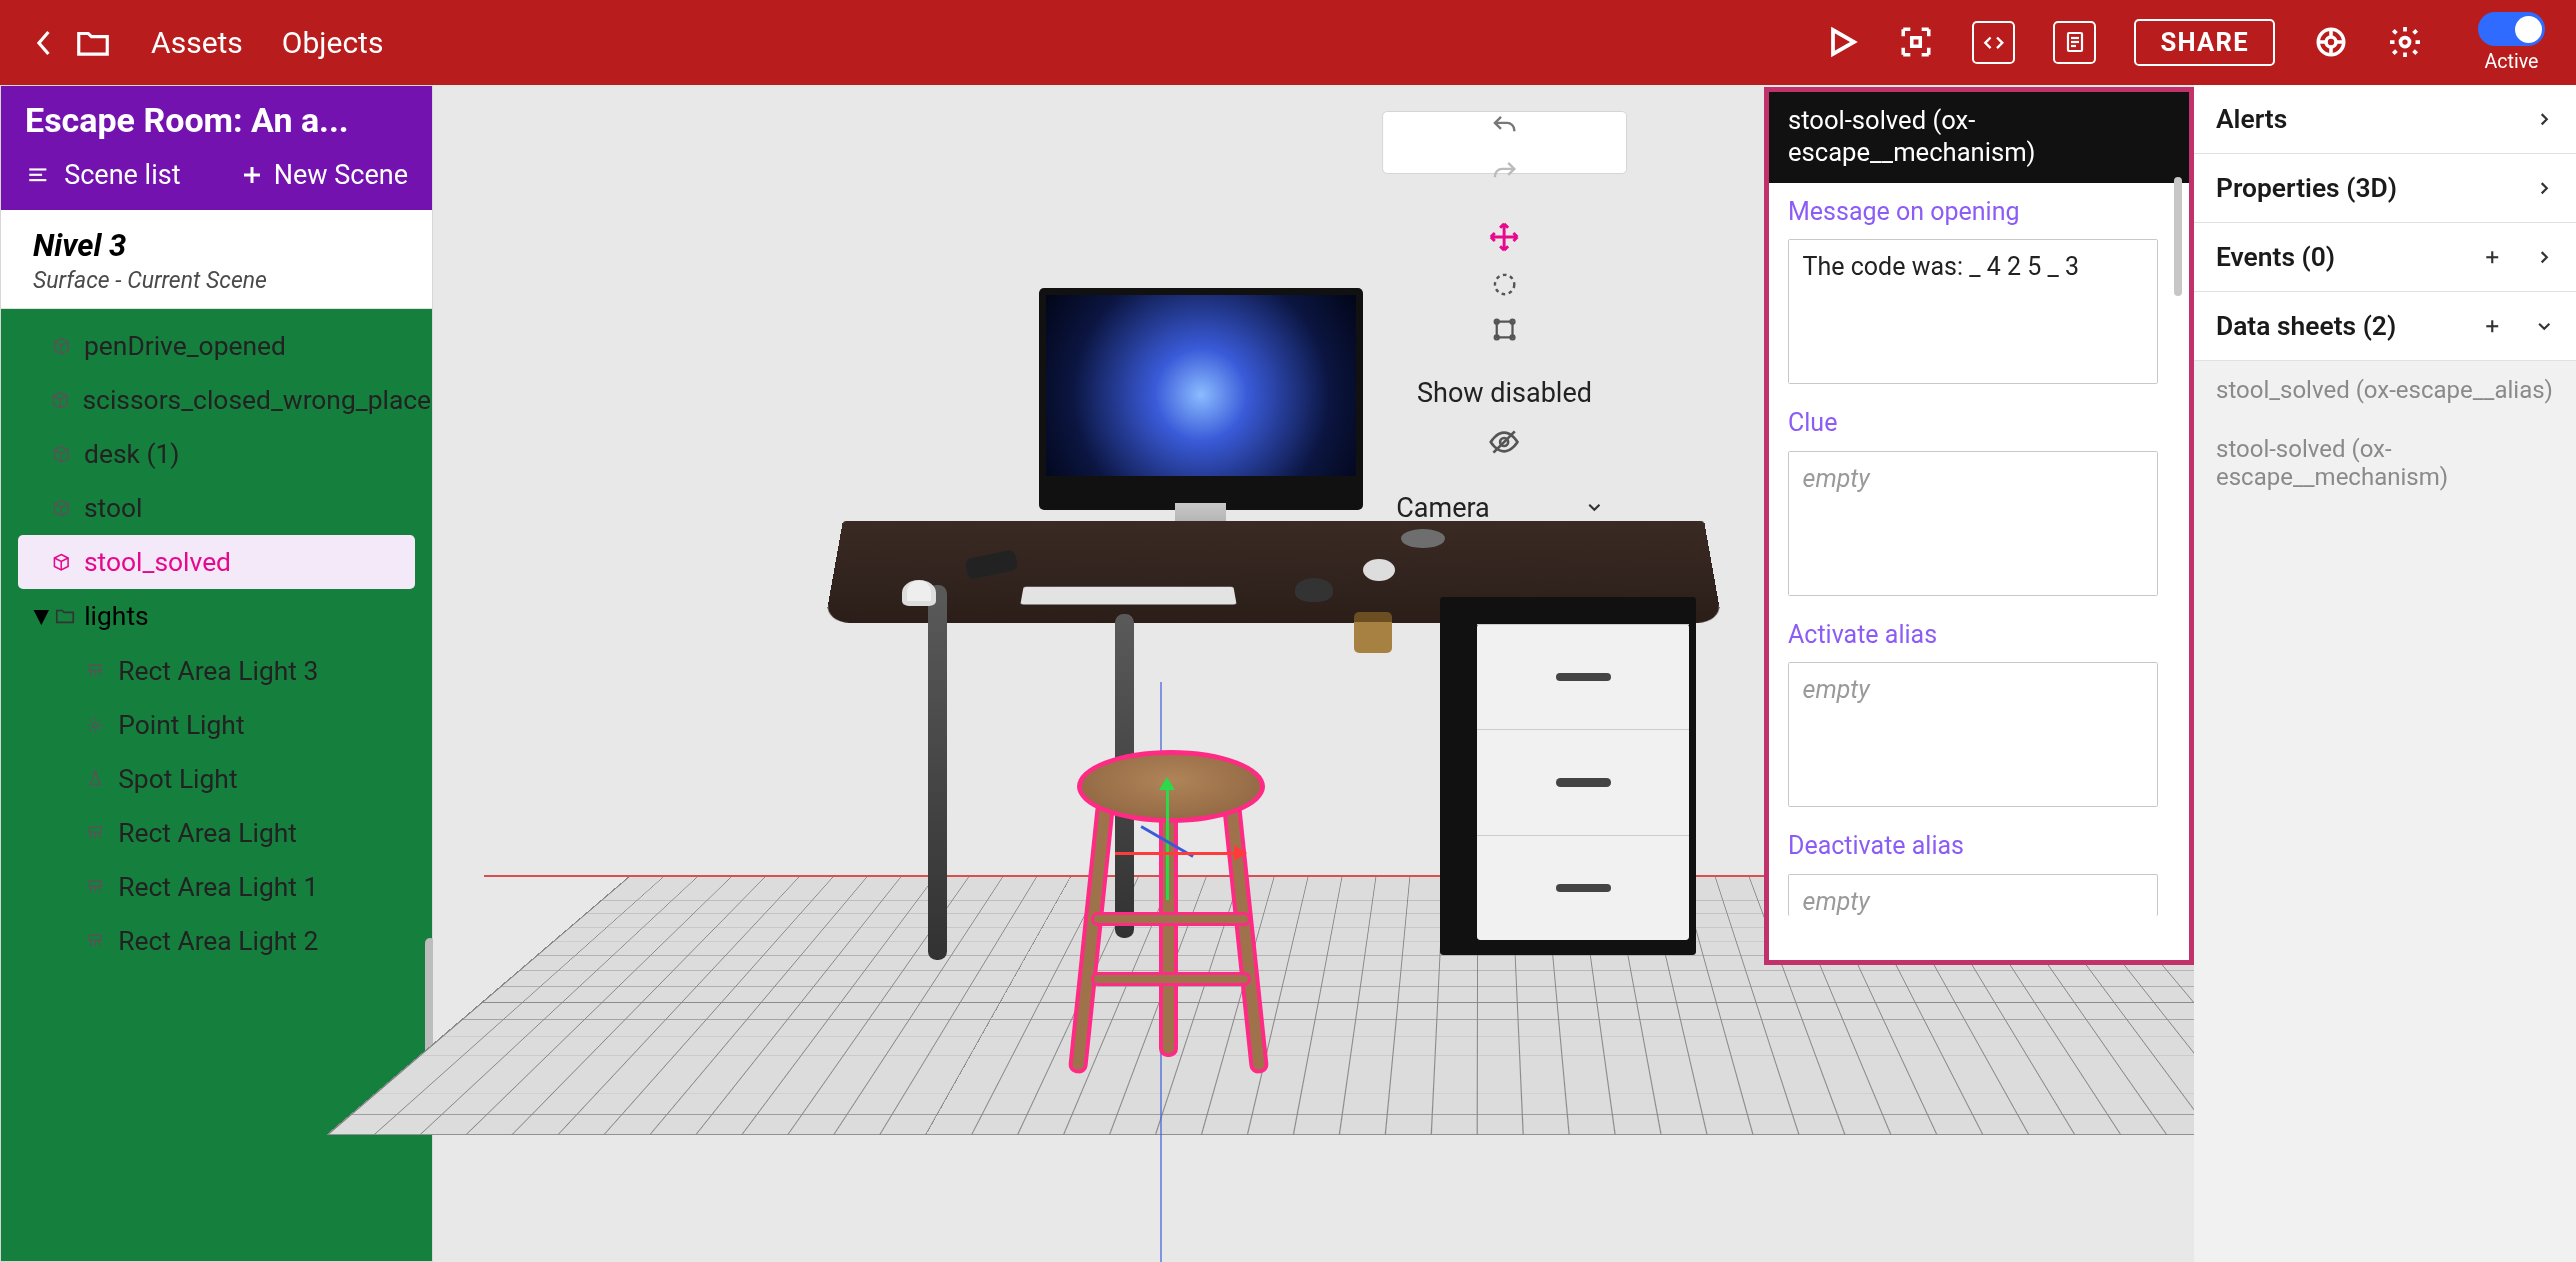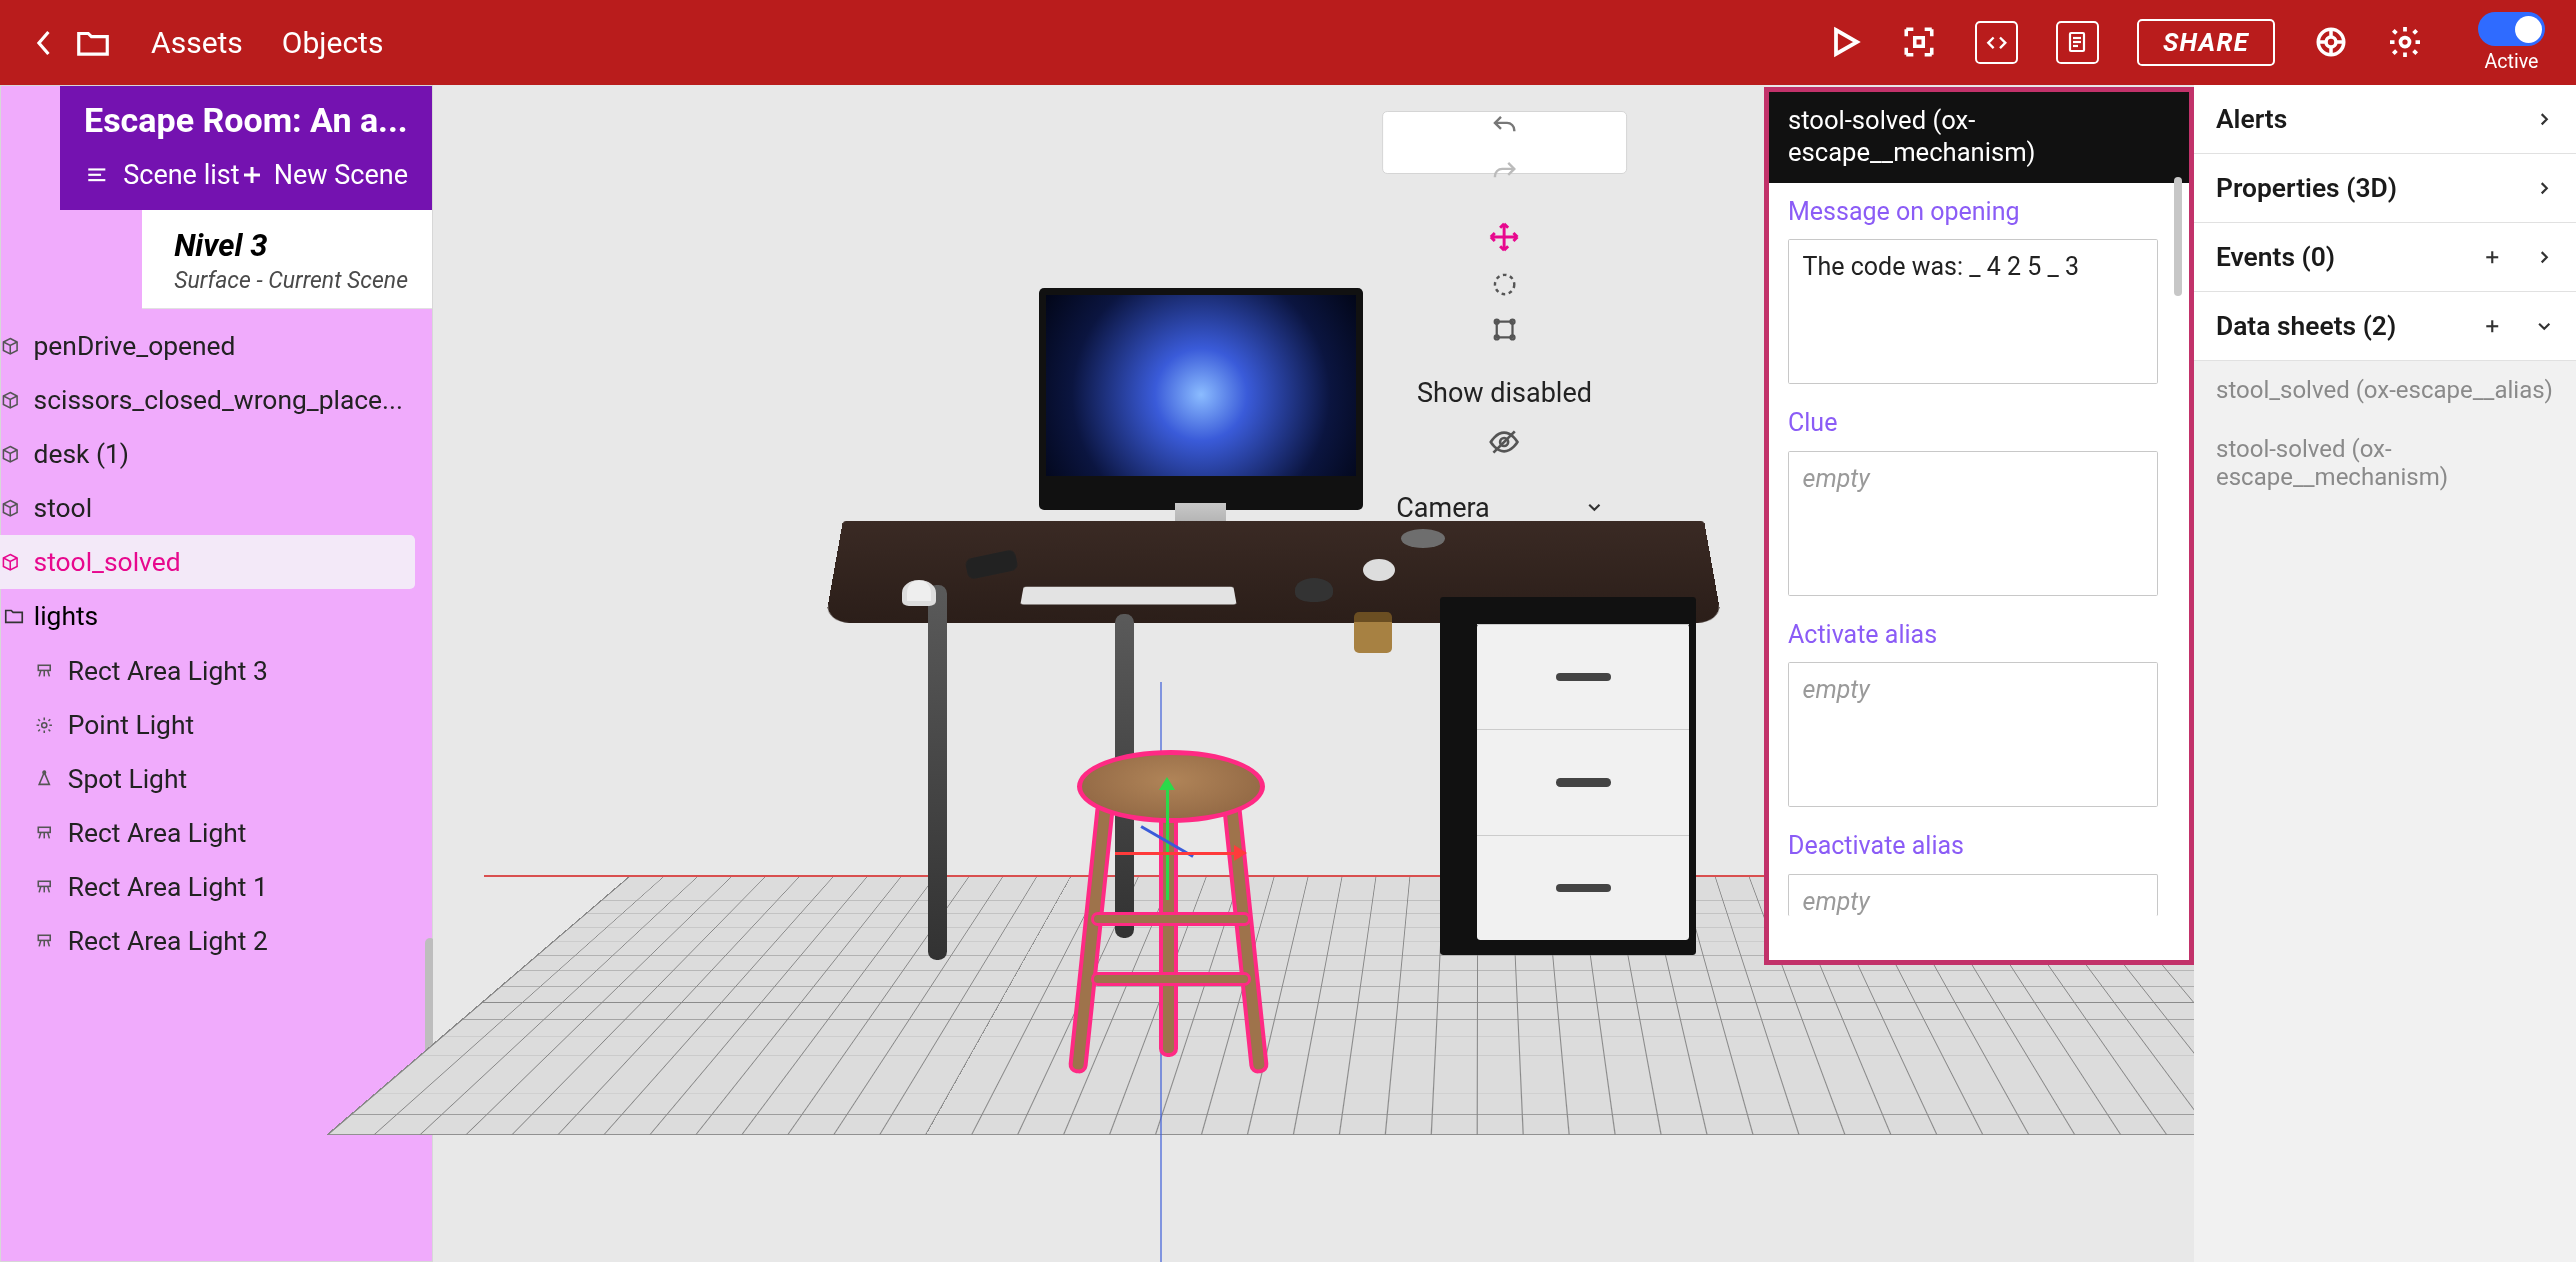--- a/index.html
+++ b/index.html
@@ -8,27 +8,27 @@
 
   
   .topbar { position: absolute; top: 0; left: 0; right: 0; height: 85px; background: #b91c1c; display: flex; align-items: center; color: #fff; padding: 0 31px 0 31px; }
   .topbar-left { display: flex; align-items: center; gap: 39px; font-size: 30px; }
   .back-folder { display: flex; align-items: center; gap: 5.1px; }
   .back-folder svg { width: 38px; height: 38px; }
   .topbar-right { margin-left: auto; display: flex; align-items: center; gap: 38px; }
   .top-icon { width: 36px; height: 36px; display:flex; align-items:center; justify-content:center; }
   .top-icon svg { stroke:#fff; fill:none; stroke-width:2.5; }
   .top-sq-btn { width: 43px; height: 43px; border: 2.1px solid #fff; border-radius: 5.1px; display:flex; align-items:center; justify-content:center; }
-  .share-btn { border: 2.6px solid #fff; border-radius: 5.1px; padding: 6.8px 24px; font-weight: 700; font-size: 25.6px; letter-spacing: 1.3px; font-style: italic; }
+  .share-btn { border: 2.6px solid #fff; border-radius: 5.1px; padding: 6.8px 24px; font-weight: 700; font-size: 25.6px; letter-spacing: 1.3px; }
   .toggle-wrap { display:flex; flex-direction:column; align-items:center; gap:3.4px; margin-left:17px; }
   .toggle { width: 67px; height: 34px; background: #2f6bff; border-radius: 17px; position: relative; }
   .toggle::after { content:""; position:absolute; right:3.4px; top:3.4px; width:27px; height:27px; background:#fff; border-radius:50%; }
 
   
-  .left-panel { position:absolute; top:85px; left:0; width:433px; bottom:0; background:#f0abfc; border:0.9px solid #d7d7d7; display:flex; flex-direction:column;align-items:flex-end; }
+  .left-panel { position:absolute; top:85px; left:0; width:433px; bottom:0; background:#15803d; border:0.9px solid #d7d7d7; display:flex; flex-direction:column; }
   .left-purple { background:#7412b0; color:#fff; padding: 13.6px 24px 19px 24px; }
   .proj-title { font-size:34px; font-weight:700; white-space:nowrap; overflow:hidden; text-overflow:ellipsis; }
   .scene-row { display:flex; align-items:center; justify-content:space-between; margin-top:19px; font-size:27px; }
   .scene-list { display:flex; align-items:center; gap:13.6px; }
   .new-scene { display:flex; align-items:center; gap:10.2px; }
 
   .scene-hdr { background:#fff; padding: 17px 24px 13.6px 32px; border-bottom:0.9px solid #e1e1e1;font-style:italic; }
   .scene-hdr h3 { font-size:31px; font-weight:700; }
   .scene-hdr p { font-size:23px; color:#4a4a4a; margin-top:3.4px; }
 

